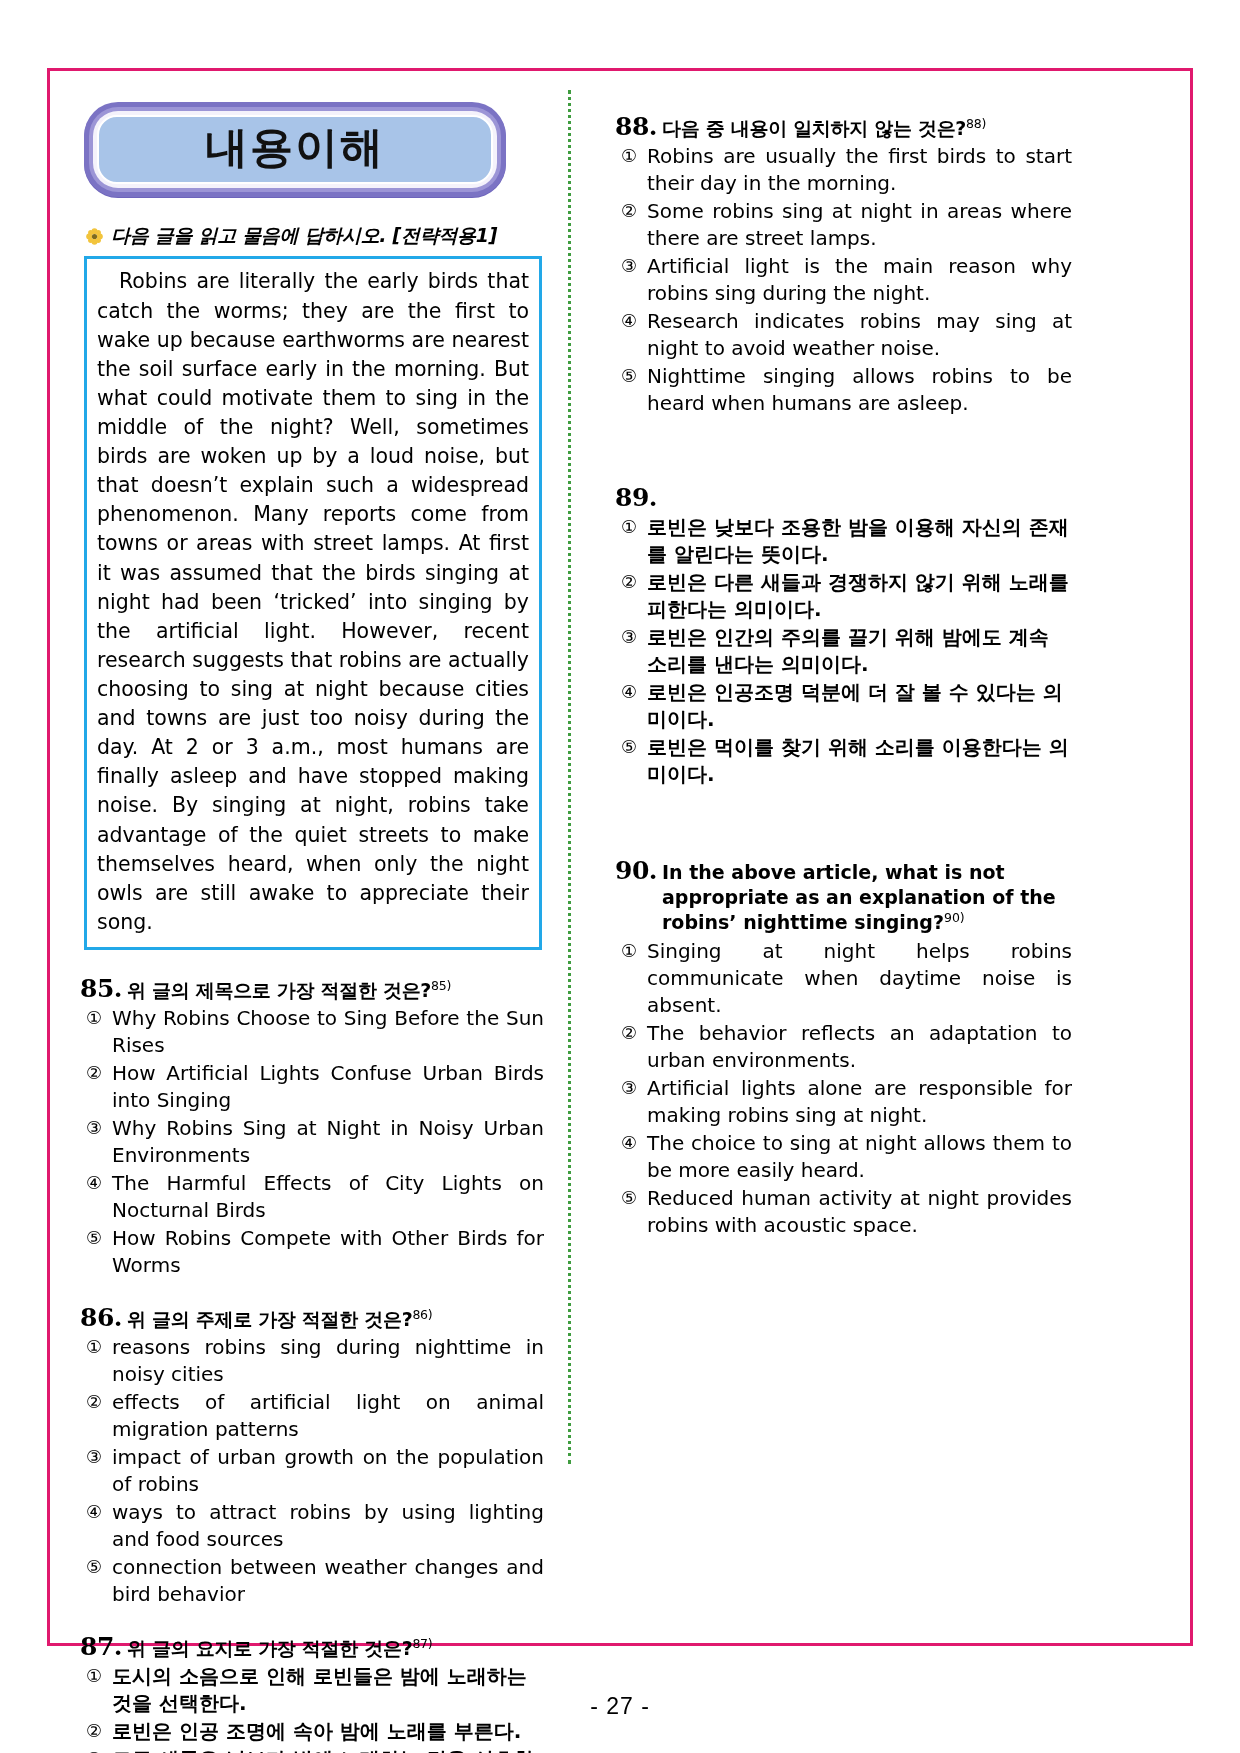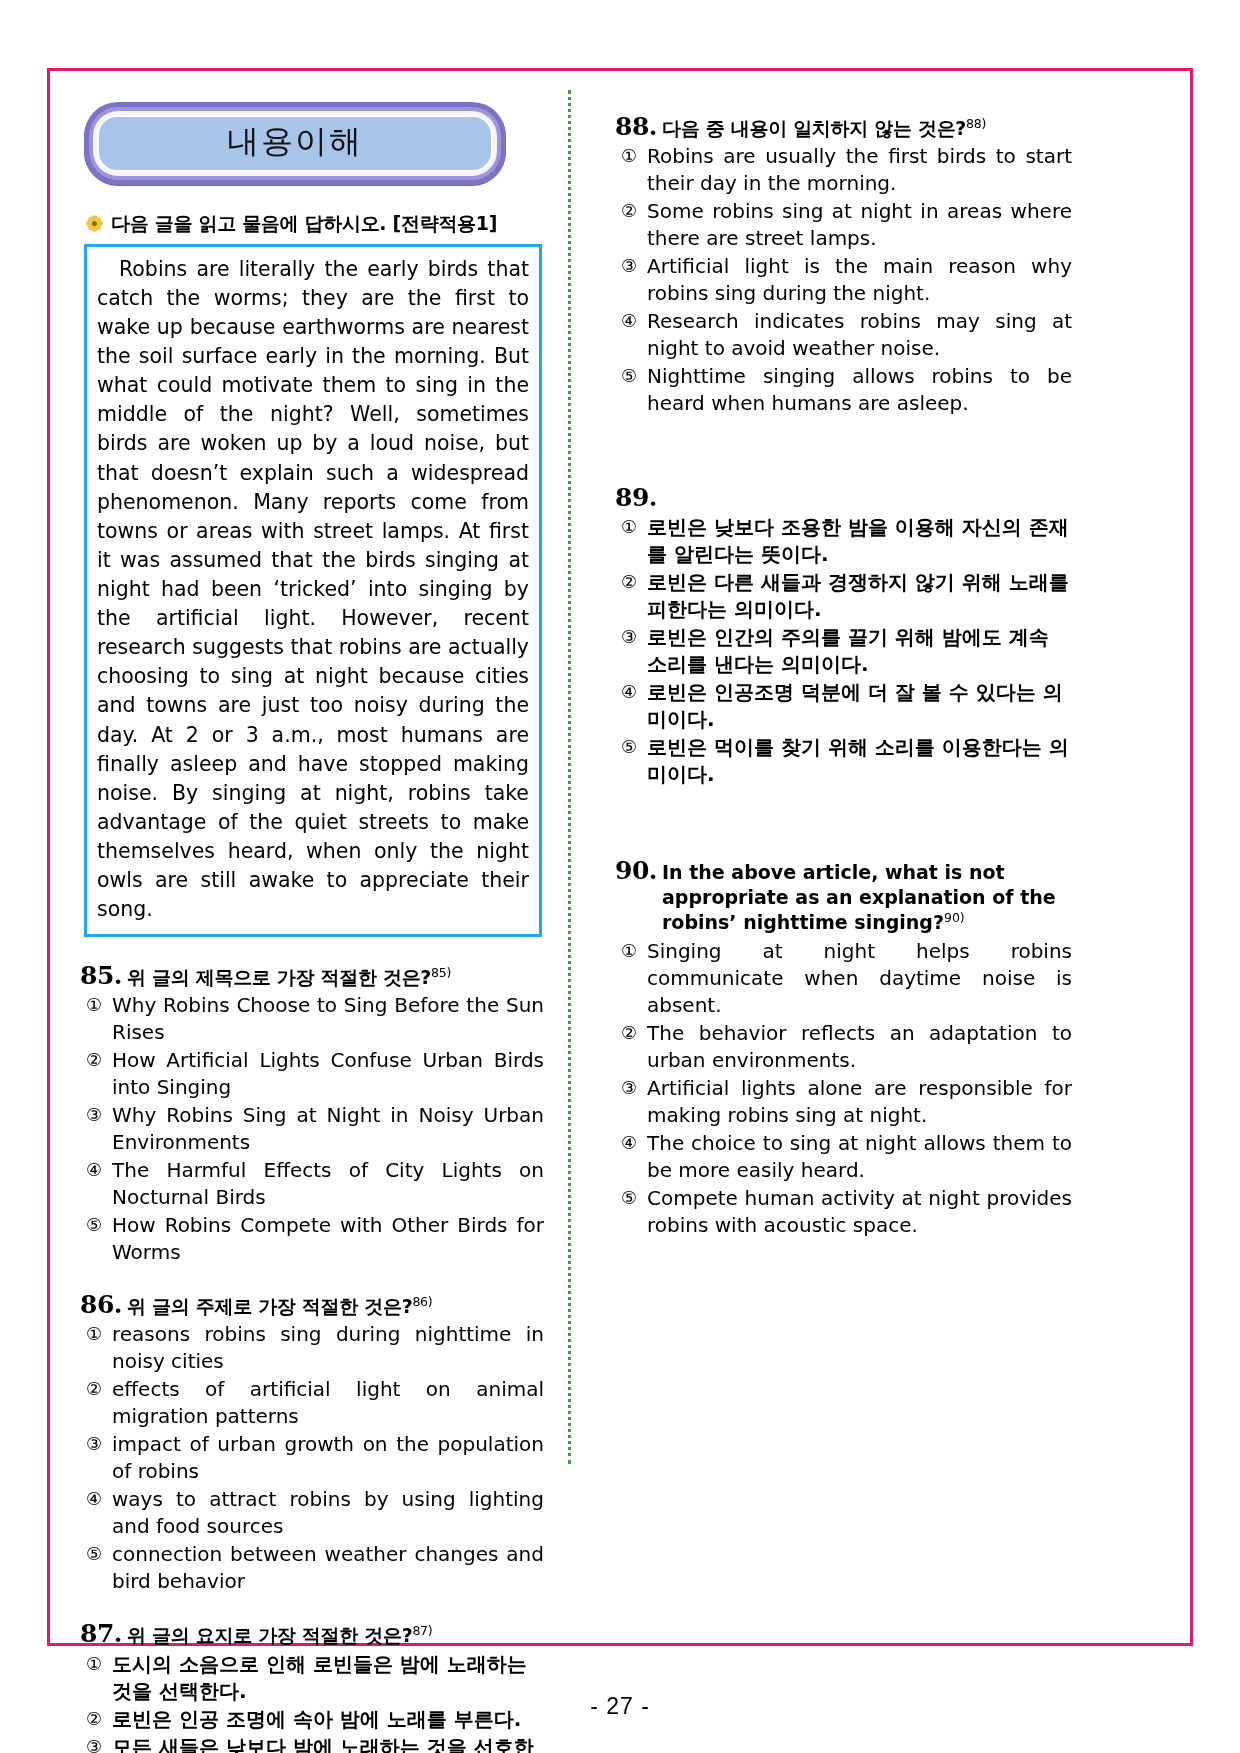--- a/index.html
+++ b/index.html
@@ -84,37 +84,38 @@
   }
   .banner-inner {
     border-radius: 20px;
     background: #a8c4e8;
     border: 2px solid #ffffff;
     text-align: center;
     padding: 6px 0 10px 0;
   }
   .banner-inner .banner-text {
     font-family: "DejaVu Sans", sans-serif;
-    font-size: 32px;
-    font-weight: normal;
+    font-size: 43px;
+    font-weight: bold;
     letter-spacing: 2px;
     color: #111111;
     line-height: 1.15;
   }
 
   
   .instruction {
     margin: 26px 0 7px 16px;
     font-size: 19px;
     font-weight: bold;
     font-family: "DejaVu Sans", sans-serif;
     letter-spacing: -0.3px;
     display: flex;
     align-items: center;
     gap: 8px;
+    font-style: italic;
   }
   .flower-icon {
     display: inline-block;
     width: 17px;
     height: 17px;
     flex: 0 0 auto;
     position: relative;
   }
   .flower-icon svg { display: block; }
 
@@ -401,21 +402,21 @@
             <li class="choice">
               <span class="choice-num">③</span>
               <span class="choice-text eng-justify">Artificial lights alone are responsible for making robins sing at night.</span>
             </li>
             <li class="choice">
               <span class="choice-num">④</span>
               <span class="choice-text eng-justify">The choice to sing at night allows them to be more easily heard.</span>
             </li>
             <li class="choice">
               <span class="choice-num">⑤</span>
-              <span class="choice-text eng-justify">Compete human activity at night provides robins with acoustic space.</span>
+              <span class="choice-text eng-justify">Reduced human activity at night provides robins with acoustic space.</span>
             </li>
           </ul>
         </div>
       </div>
   </div>
 
 </div>
 
 <div class="page-number">- 27 -</div>
 

